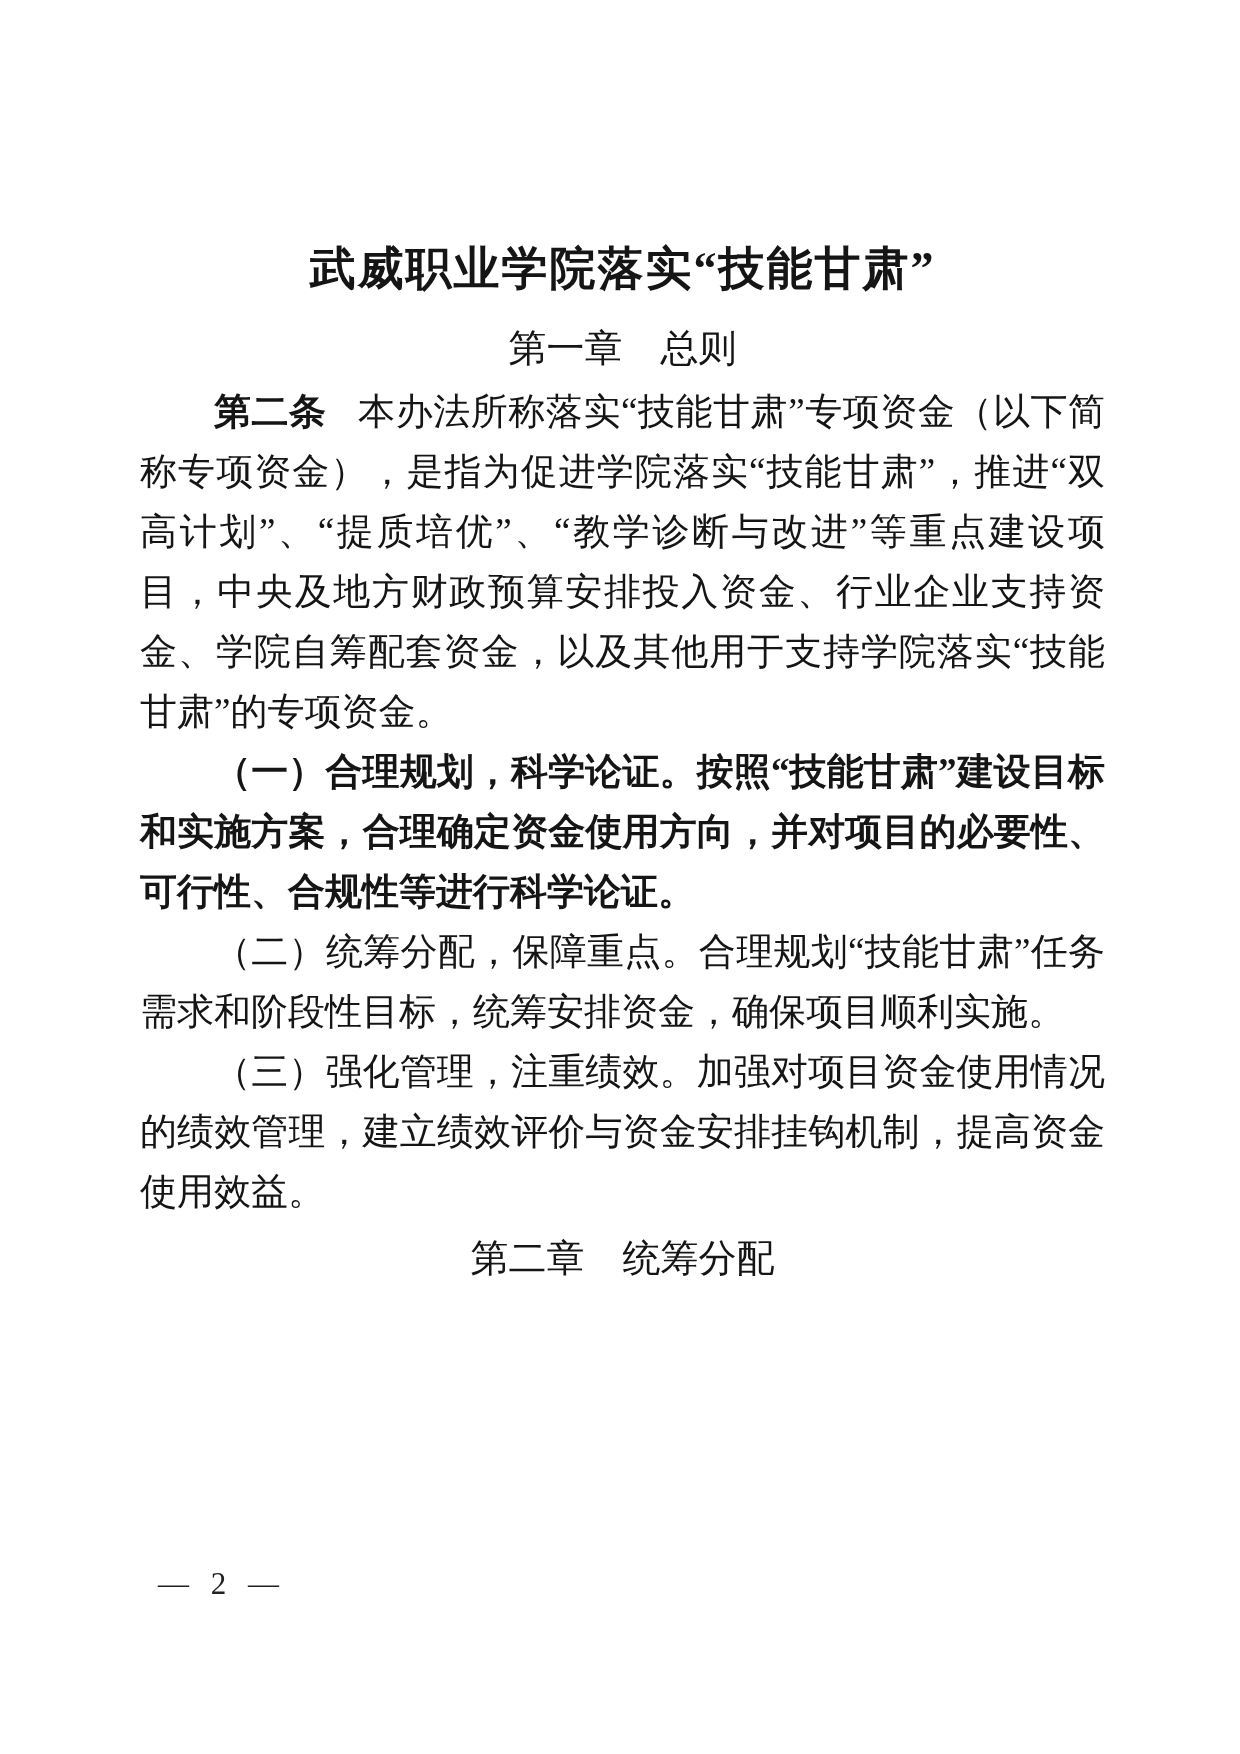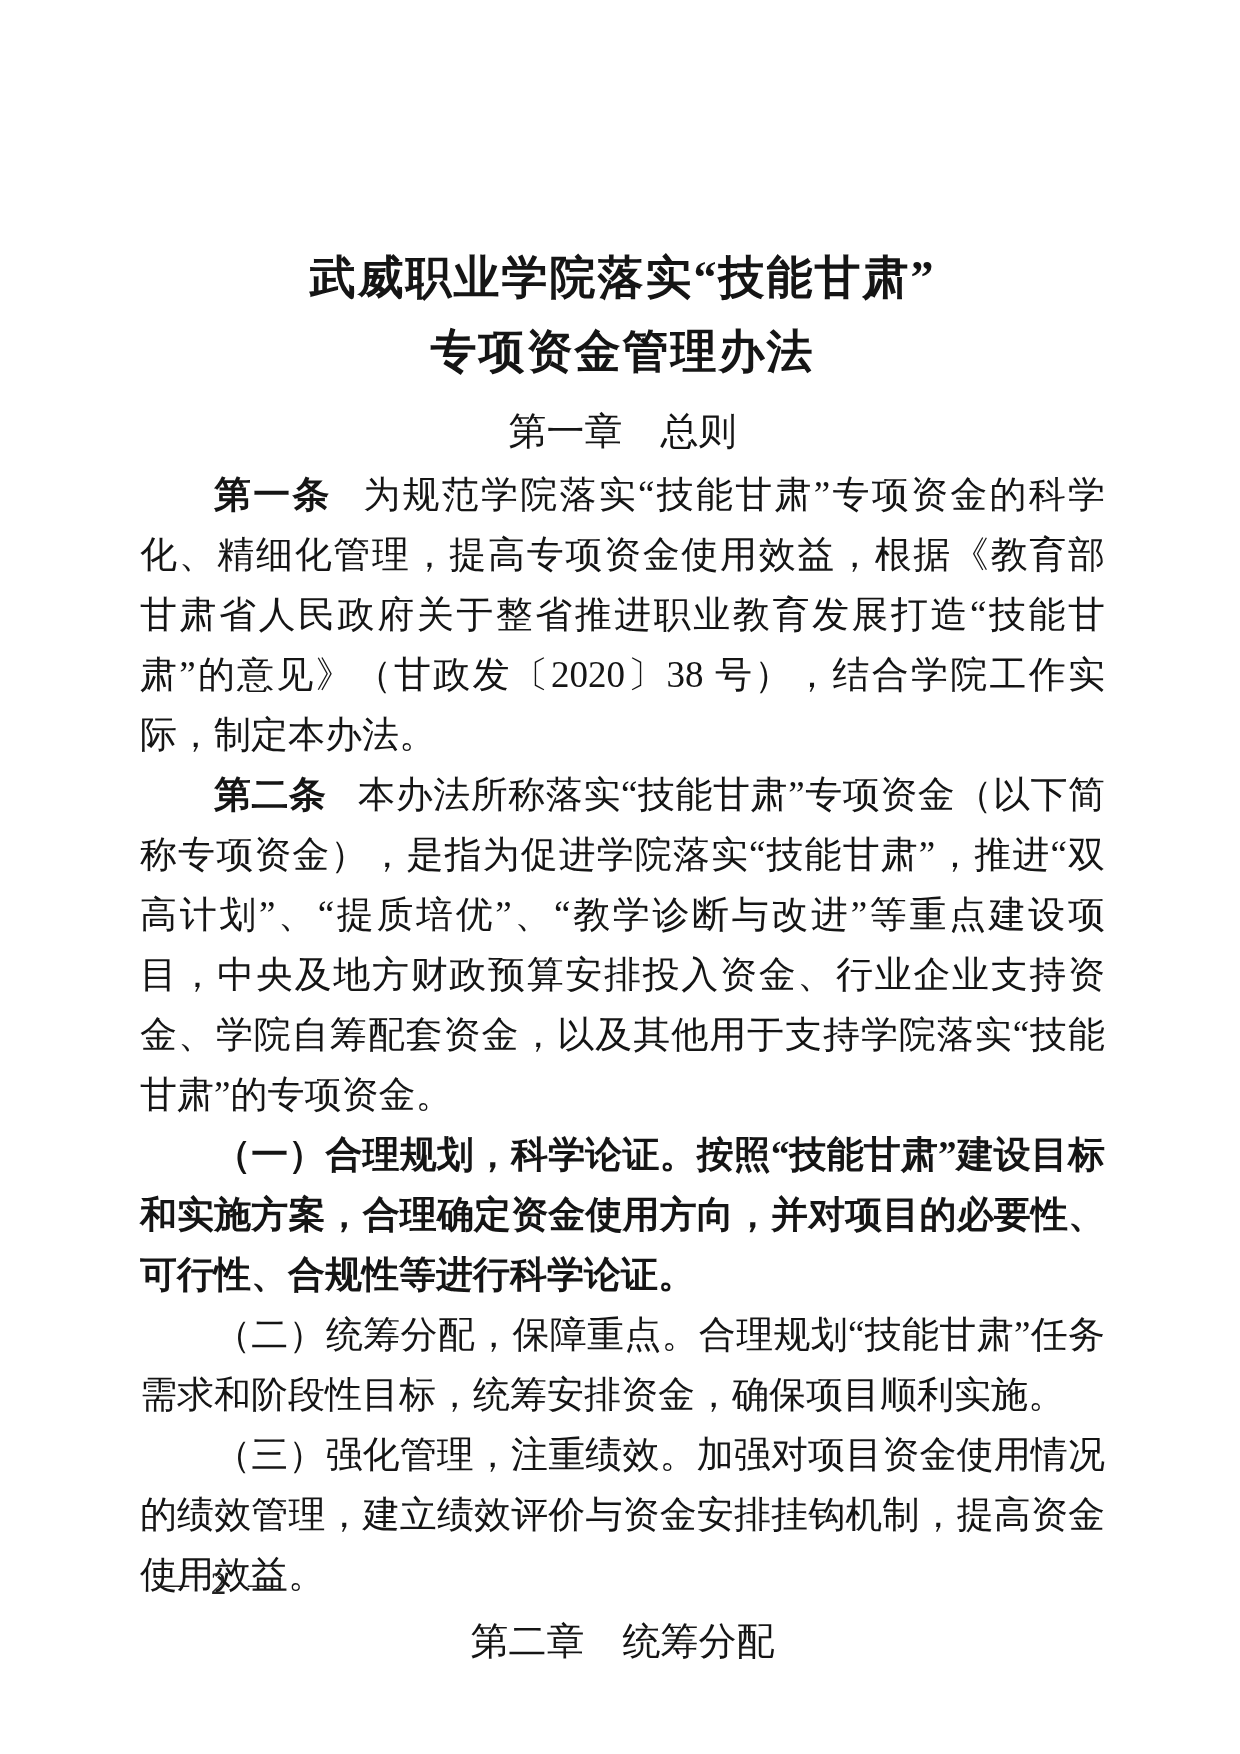--- a/index.html
+++ b/index.html
@@ -11,21 +11,21 @@
     position: relative;
     width: 1240px;
     height: 1754px;
     background: #ffffff;
     color: #151515;
     overflow: hidden;
   }
   .content {
     position: absolute;
     left: 140px;
-    top: 17px;
+    top: 8px;
     width: 965px;
   }
   .doc-title {
     margin-top: 224px;
     text-align: center;
     font-family: "Liberation Serif", serif;
     font-weight: 700;
     font-size: 46px;
     line-height: 74px;
     letter-spacing: 2px;
@@ -73,30 +73,26 @@
   }
 </style>
 </head>
 <body>
 
 <div class="page">
   <div class="content">
 
     <div class="doc-title">
       <div>武威职业学院落实“技能甘肃”</div>
-      <div>专项资金管理办法</div>
     </div>
 
     <div class="chapter-heading chapter-1">第一章　总则</div>
 
     <div class="doc-body">
 
-      <p class="article h-4lines">
-        <span class="article-label">第一条</span><span>为规范学院落实“技能甘肃”专项资金的科学化、精细化管理，提高专项资金使用效益，根据《教育部 甘肃省人民政府关于整省推进职业教育发展打造“技能甘肃”的意见》（甘政发〔2020〕38 号），结合学院工作实际，制定本办法。</span>
-      </p>
 
       <p class="article h-5lines">
         <span class="article-label">第二条</span><span>本办法所称落实“技能甘肃”专项资金（以下简称专项资金），是指为促进学院落实“技能甘肃”，推进“双高计划”、“提质培优”、“教学诊断与改进”等重点建设项目，中央及地方财政预算安排投入资金、行业企业支持资金、学院自筹配套资金，以及其他用于支持学院落实“技能甘肃”的专项资金。</span>
       </p>
 
 
       <p class="article h-3lines">
         <span class="article-label"></span><span>（一）合理规划，科学论证。按照“技能甘肃”建设目标和实施方案，合理确定资金使用方向，并对项目的必要性、可行性、合规性等进行科学论证。</span>
       </p>
 

